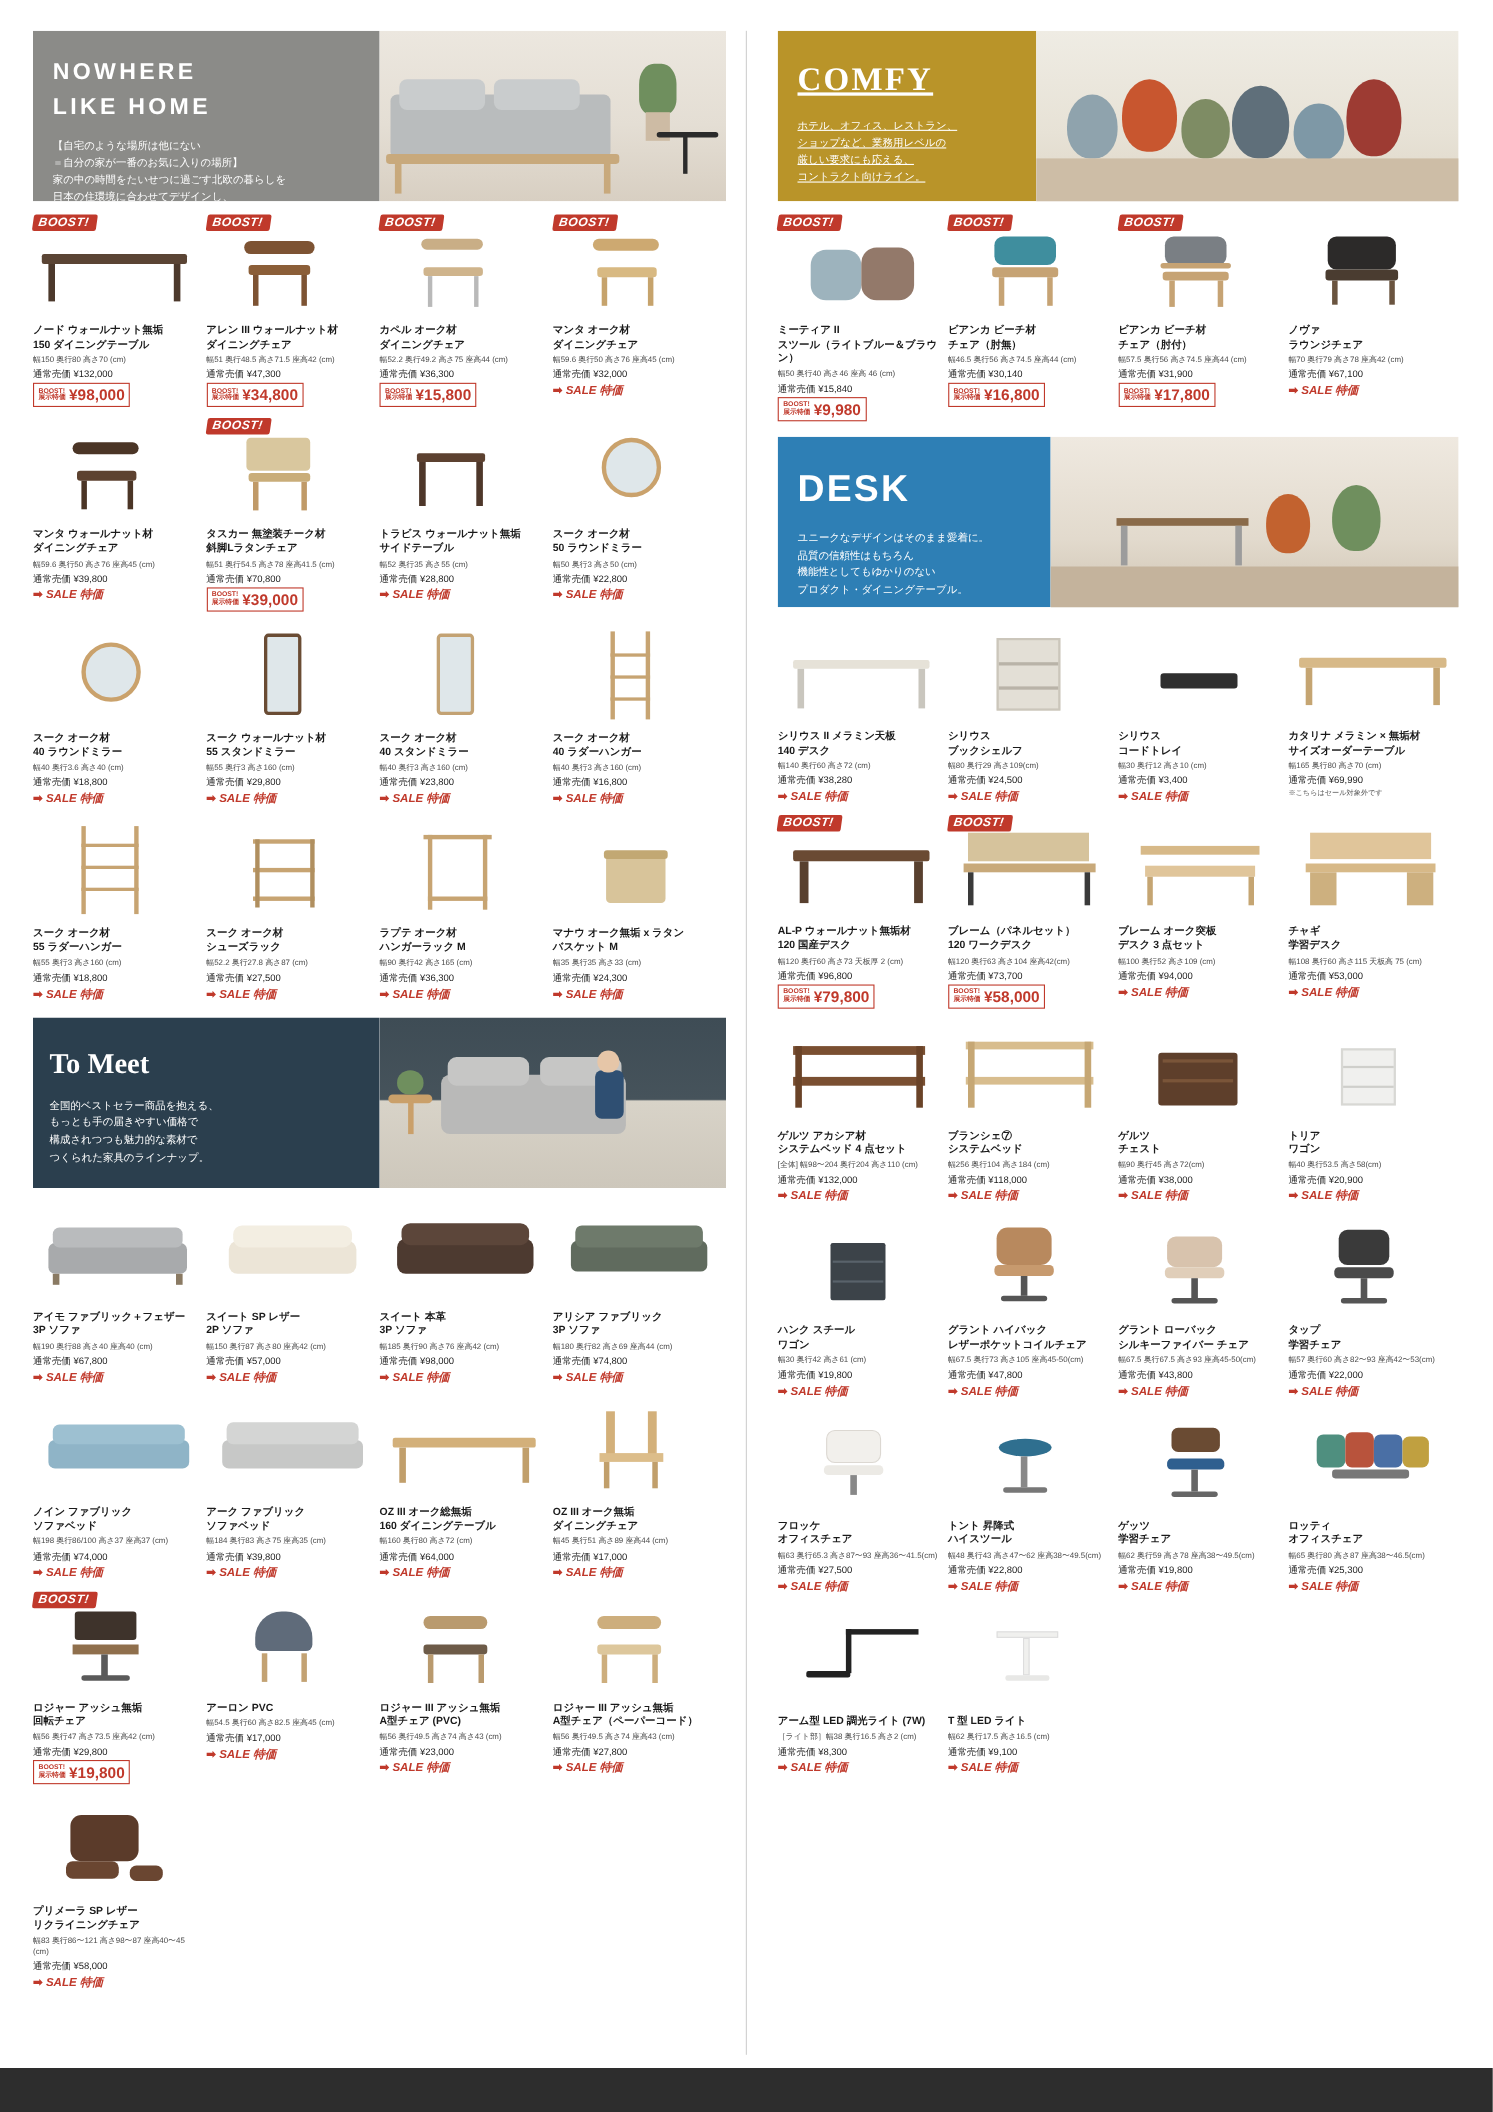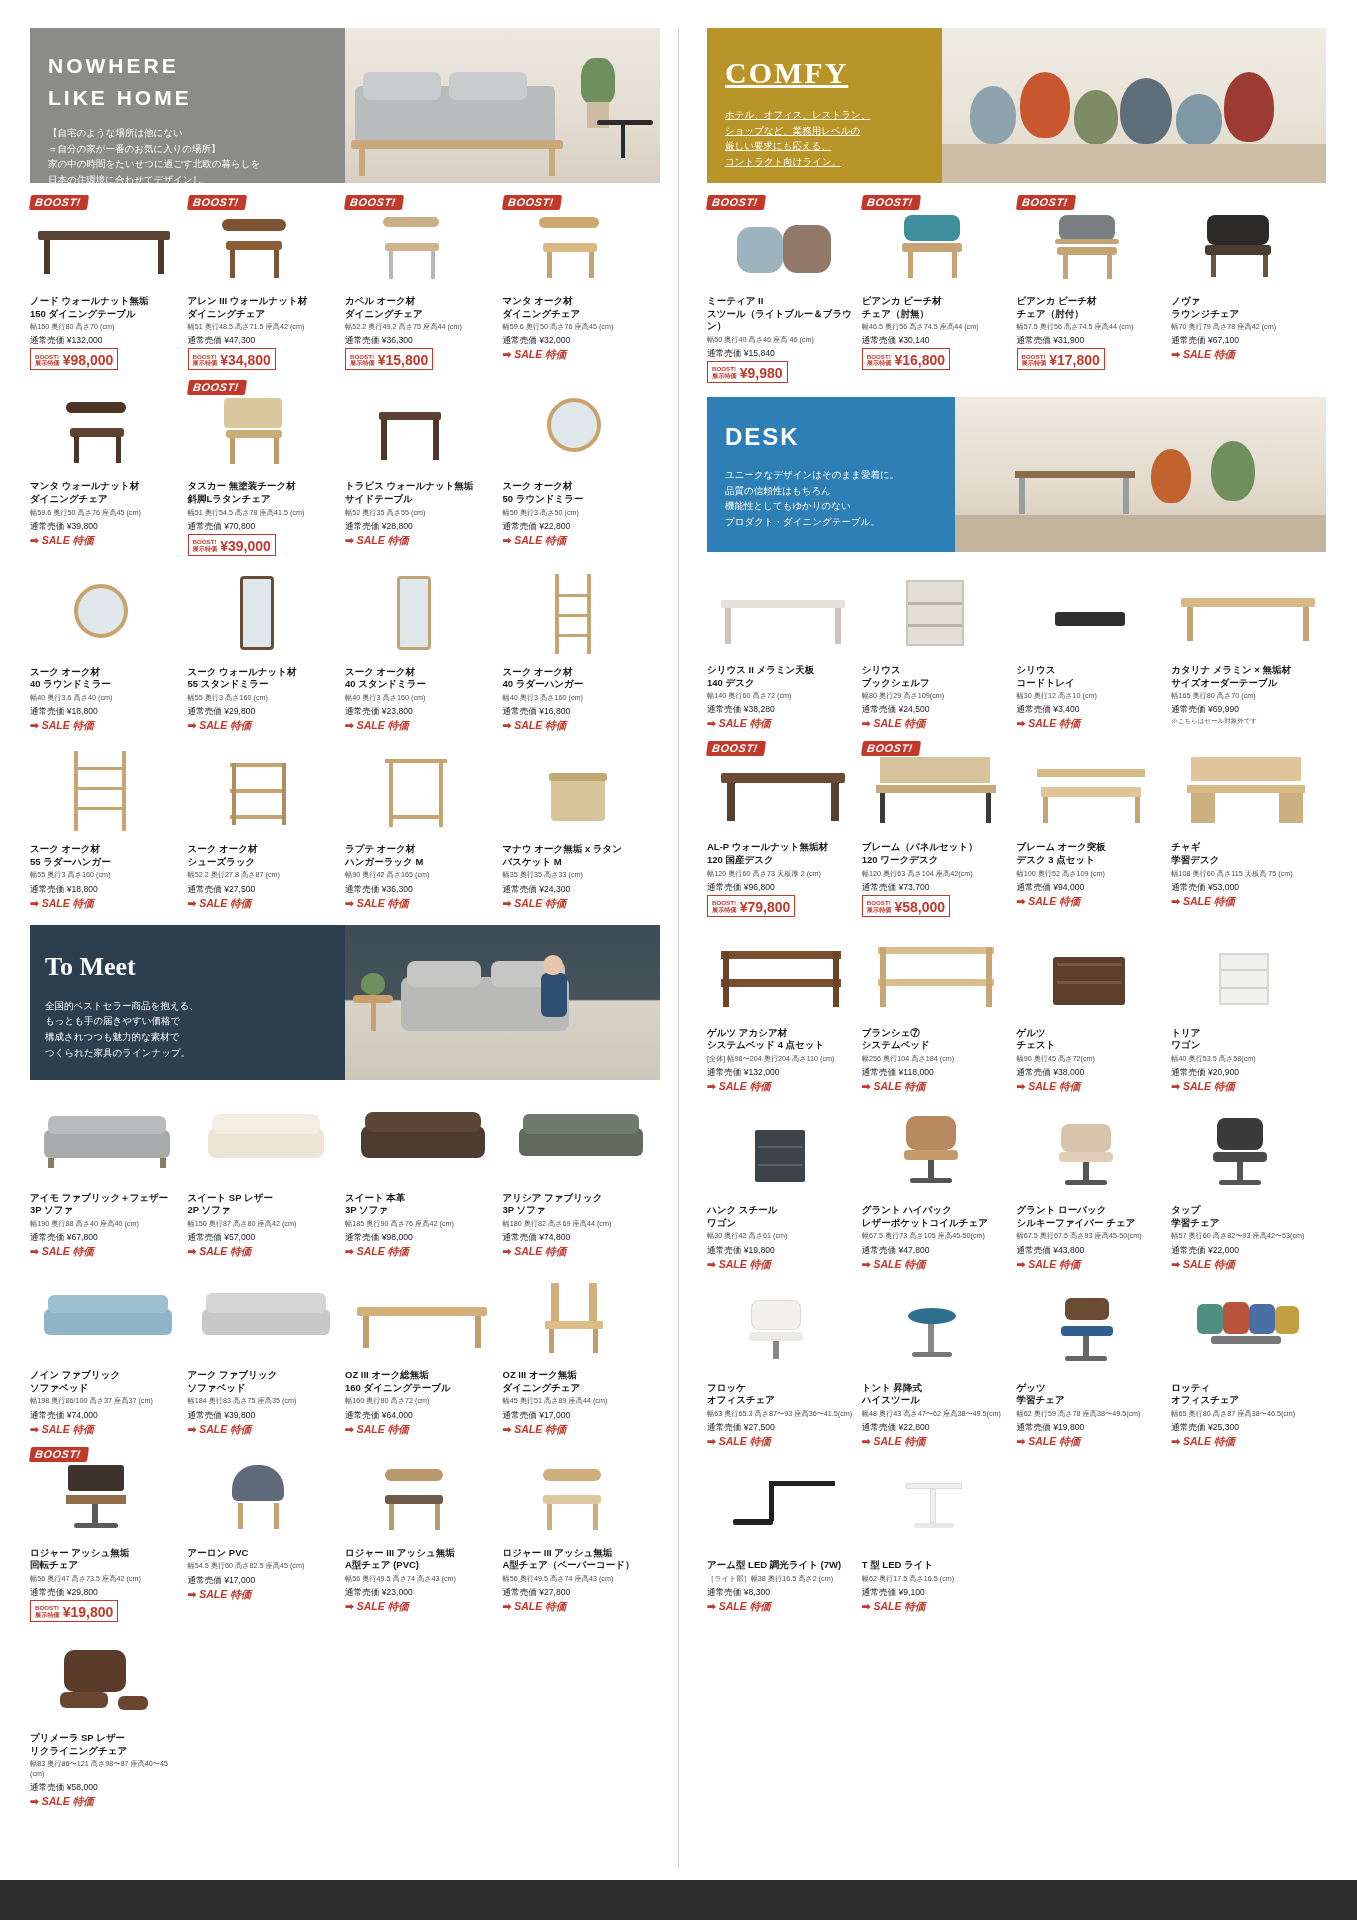--- a/index.html
+++ b/index.html
@@ -22,21 +22,21 @@
   .banner { display:flex; height:155px; overflow:hidden; margin-bottom:14px; }
   .banner-text { width:50%; padding:22px 18px; color:#fff; }
   .banner-photo { width:50%; position:relative; overflow:hidden; }
   .banner-title { font-size:21px; letter-spacing:3px; font-weight:bold; line-height:1.5; }
   .banner-sub { font-size:9.5px; line-height:1.65; margin-top:12px; }
 
   .bn-nowhere .banner-text { background:#8b8b88; }
   .bn-comfy .banner-text { background:#b99429; }
   .bn-comfy .banner-title { font-size:30px; letter-spacing:2px; font-family:"Liberation Serif", serif; }
   .bn-desk .banner-text { background:#2e7fb5; }
-  .bn-desk .banner-title { font-size:24px; letter-spacing:2px; }
+  .bn-desk .banner-title { font-size:34px; letter-spacing:2px; }
   .bn-tomeet .banner-text { background:#2b3f4e;padding-left:15px; }
   .bn-tomeet .banner-title { font-size:26px; letter-spacing:0px; font-family:"Liberation Serif", serif; }
 
   
   .scene { position:absolute; inset:0; }
   .scene-living { background:linear-gradient(180deg,#ece7df 0%,#e4ded4 55%,#d8cfc2 100%); }
   .scene-stools { background:linear-gradient(180deg,#efece4 0%,#e7e2d6 60%,#ded6c7 100%); }
   .scene-desk { background:linear-gradient(180deg,#efe9e0 0%,#e2dacd 60%,#cfc4b2 100%); }
   .blob { position:absolute; border-radius:50% 50% 45% 45%; }
   .rect { position:absolute; }

